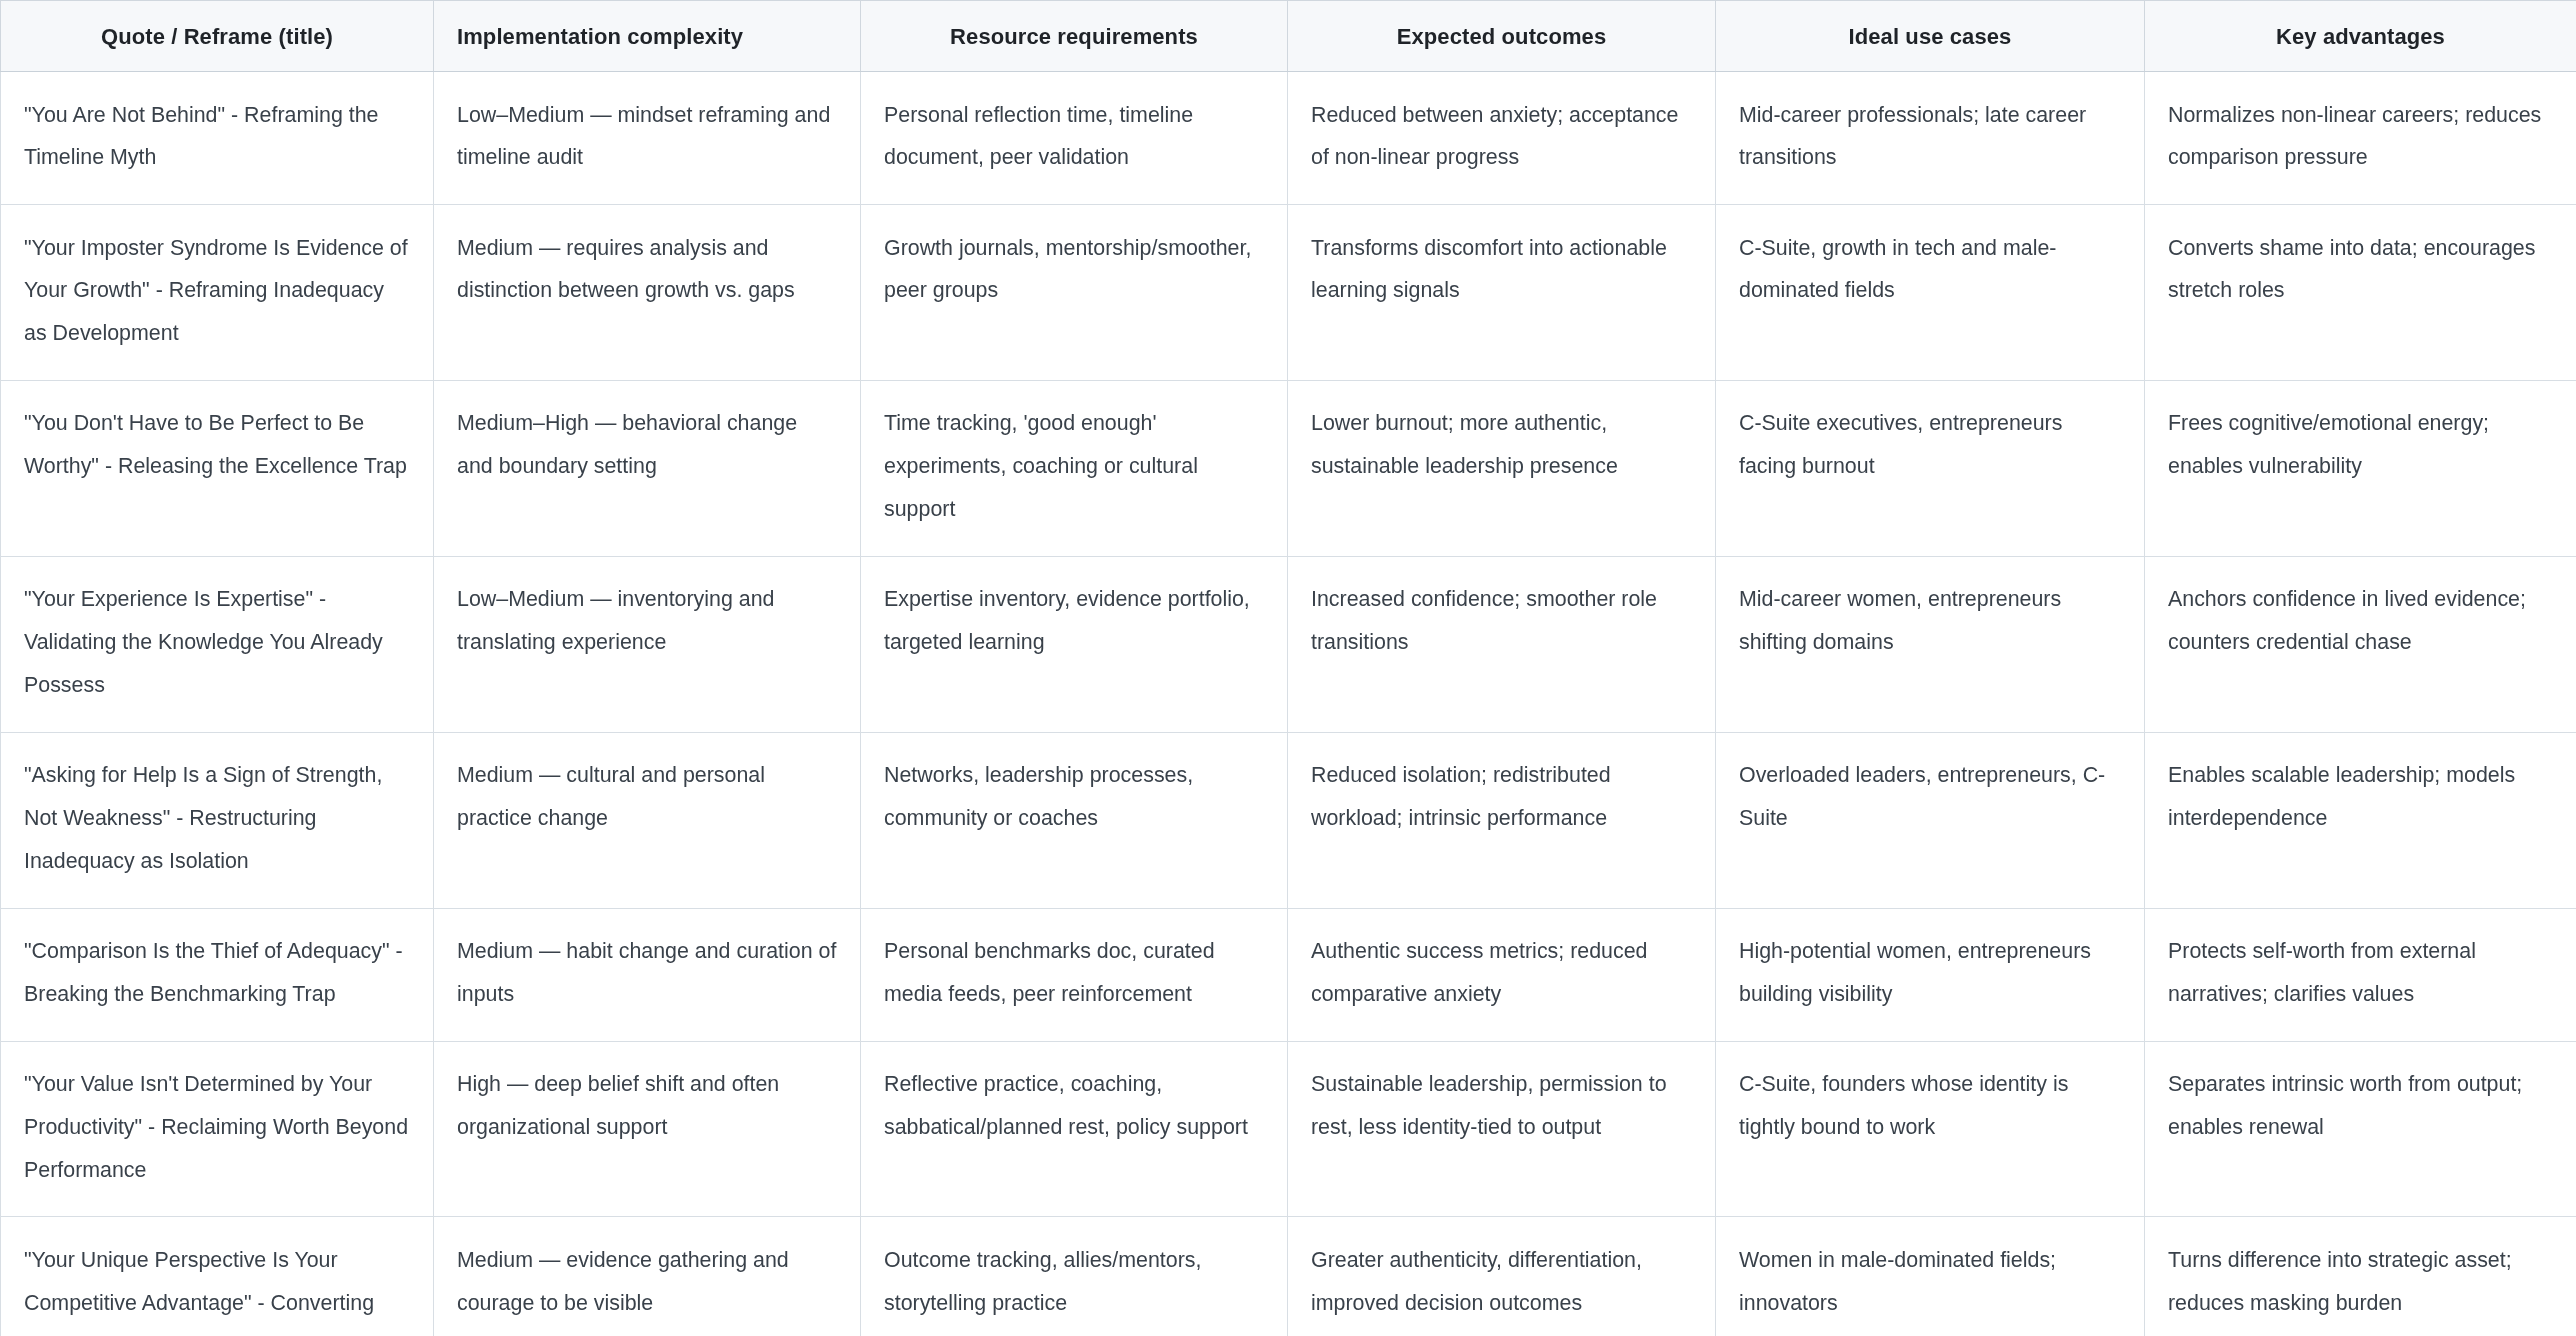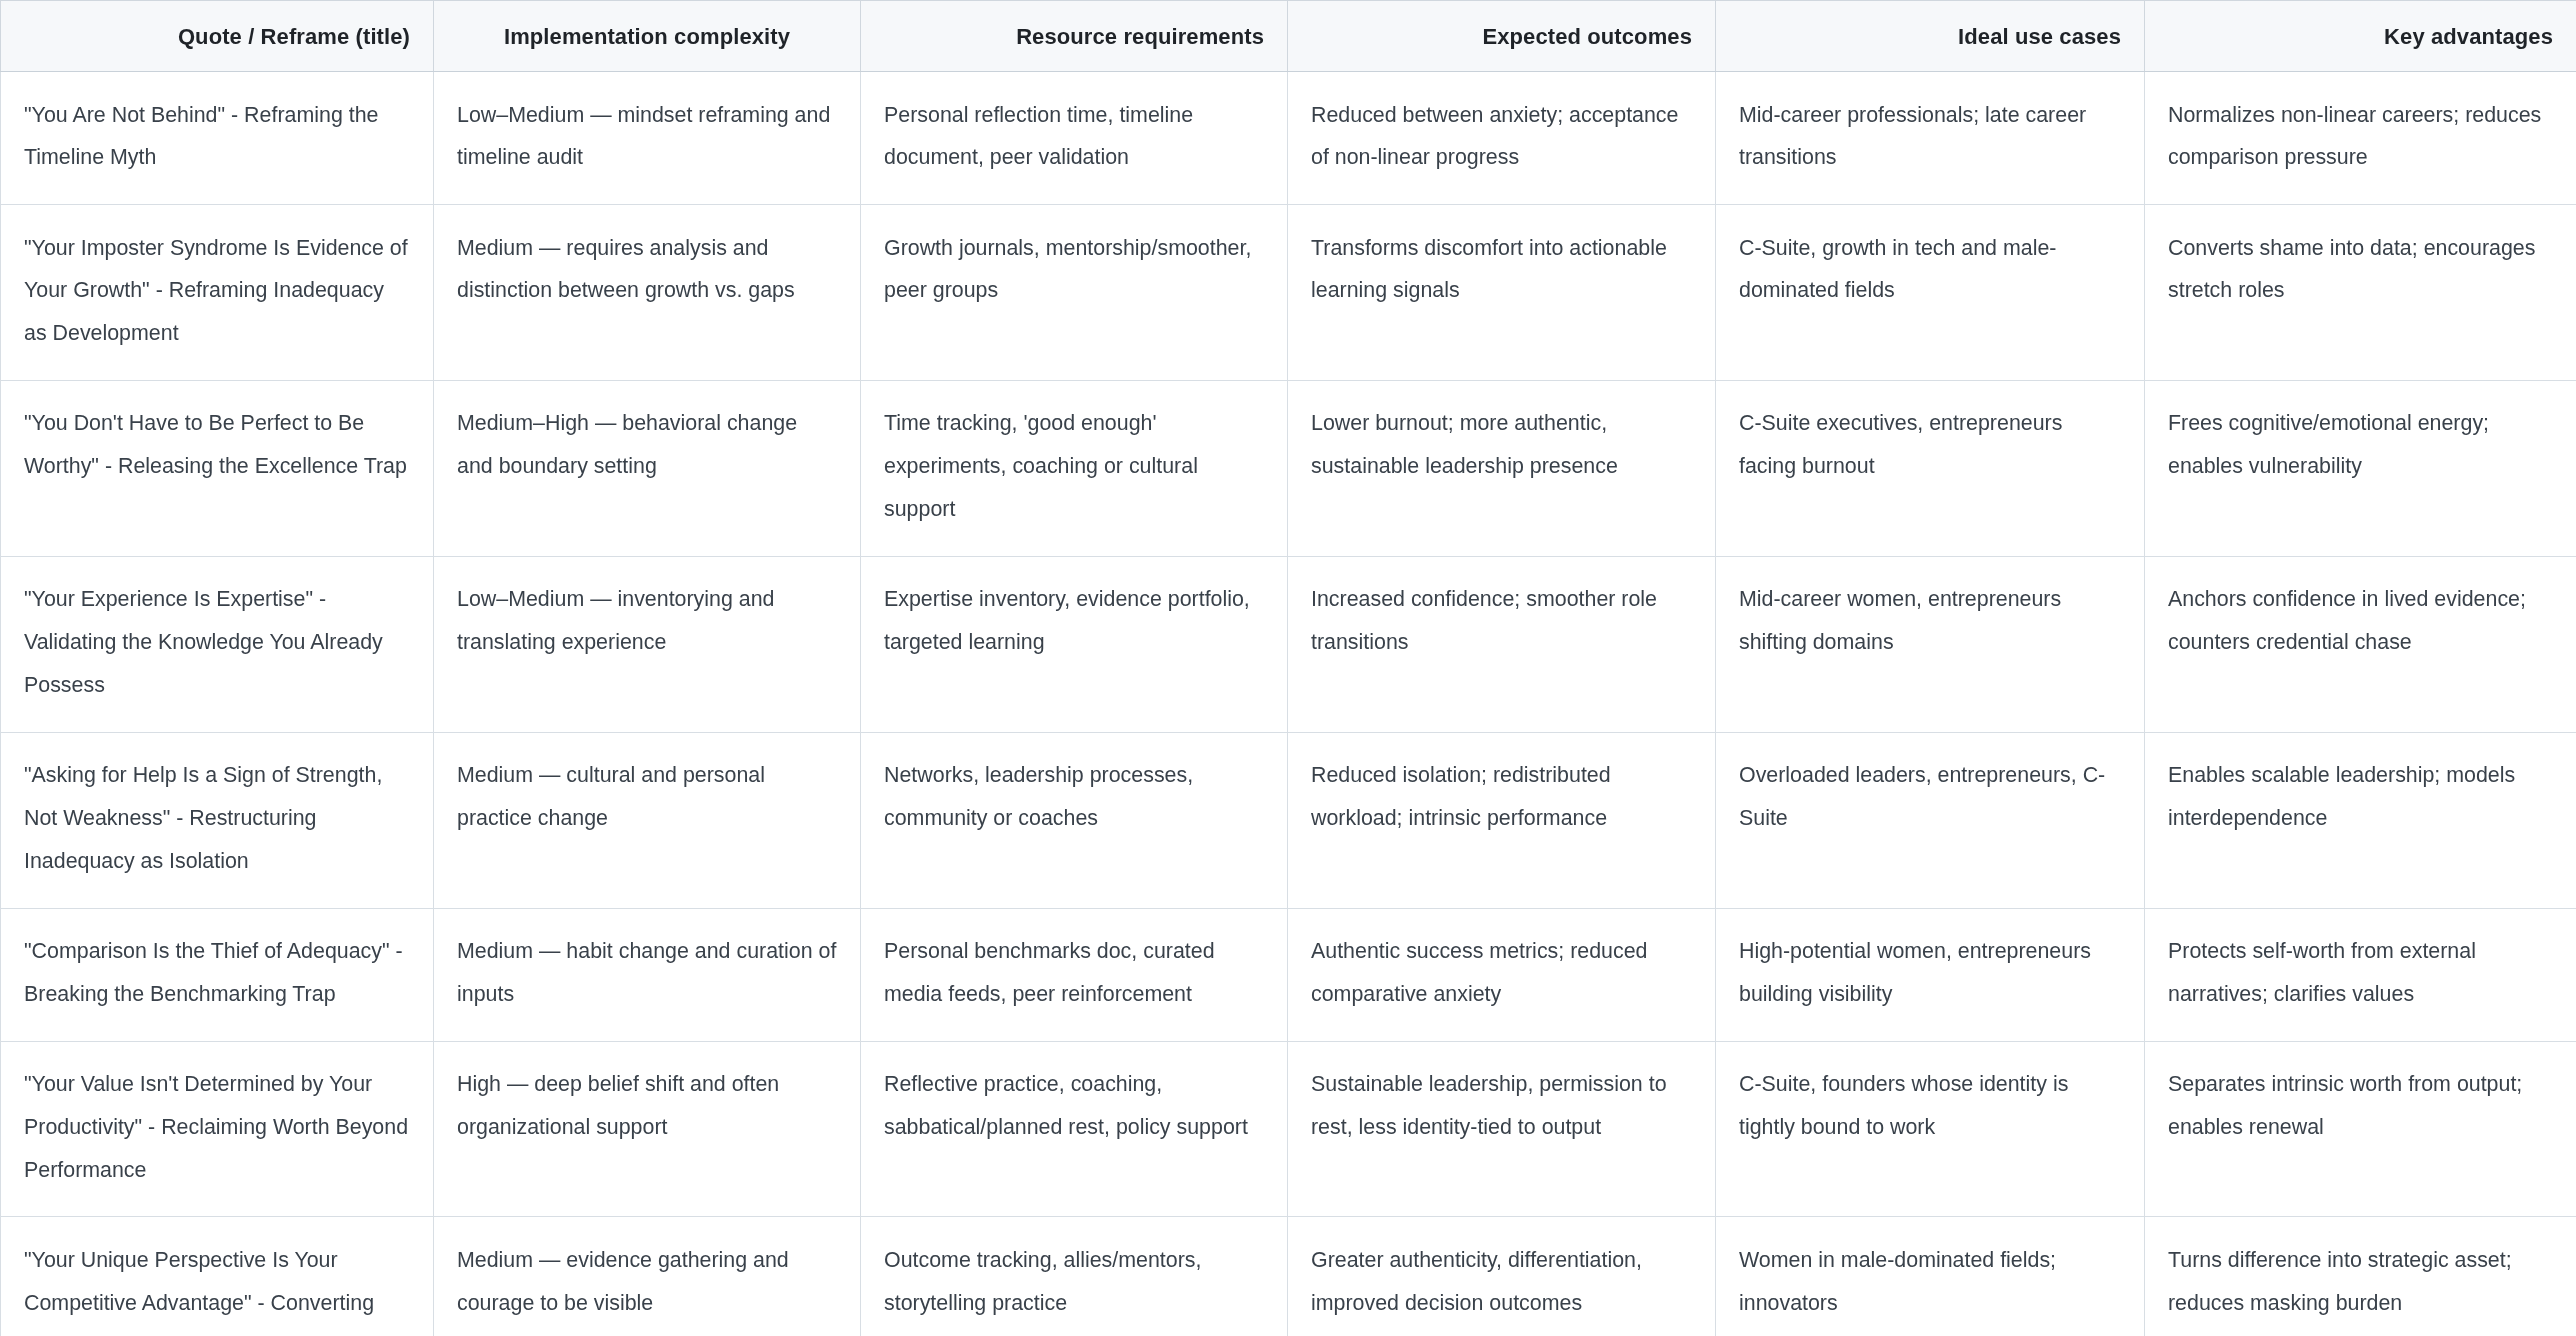--- a/index.html
+++ b/index.html
@@ -38,34 +38,34 @@
 
   thead tr {
     background: #f6f8fa;
   }
 
   thead th {
     background: #f6f8fa;
     font-size: 22px;
     font-weight: bold;
     color: #1f2328;
-    text-align: right;
+    text-align: center;
     padding: 20.5px 23px 20px 23px;
     border: 0.8px solid #d0d7de;
     border-left: none;
     border-top: none;
     vertical-align: middle;
     line-height: 1.35;
     letter-spacing: 0.1px;
   }
   thead th:first-child {
     border-left: 0.8px solid #d0d7de;
   }
   thead th.align-right {
-    text-align: center;
+    text-align: left;
   }
   thead tr th {
     border-top: 0.8px solid #d0d7de;
     border-bottom: 1.6px solid #c9d1d9;
   }
 
   tbody td {
     font-size: 21.4px;
     font-weight: normal;
     color: #39414a;

